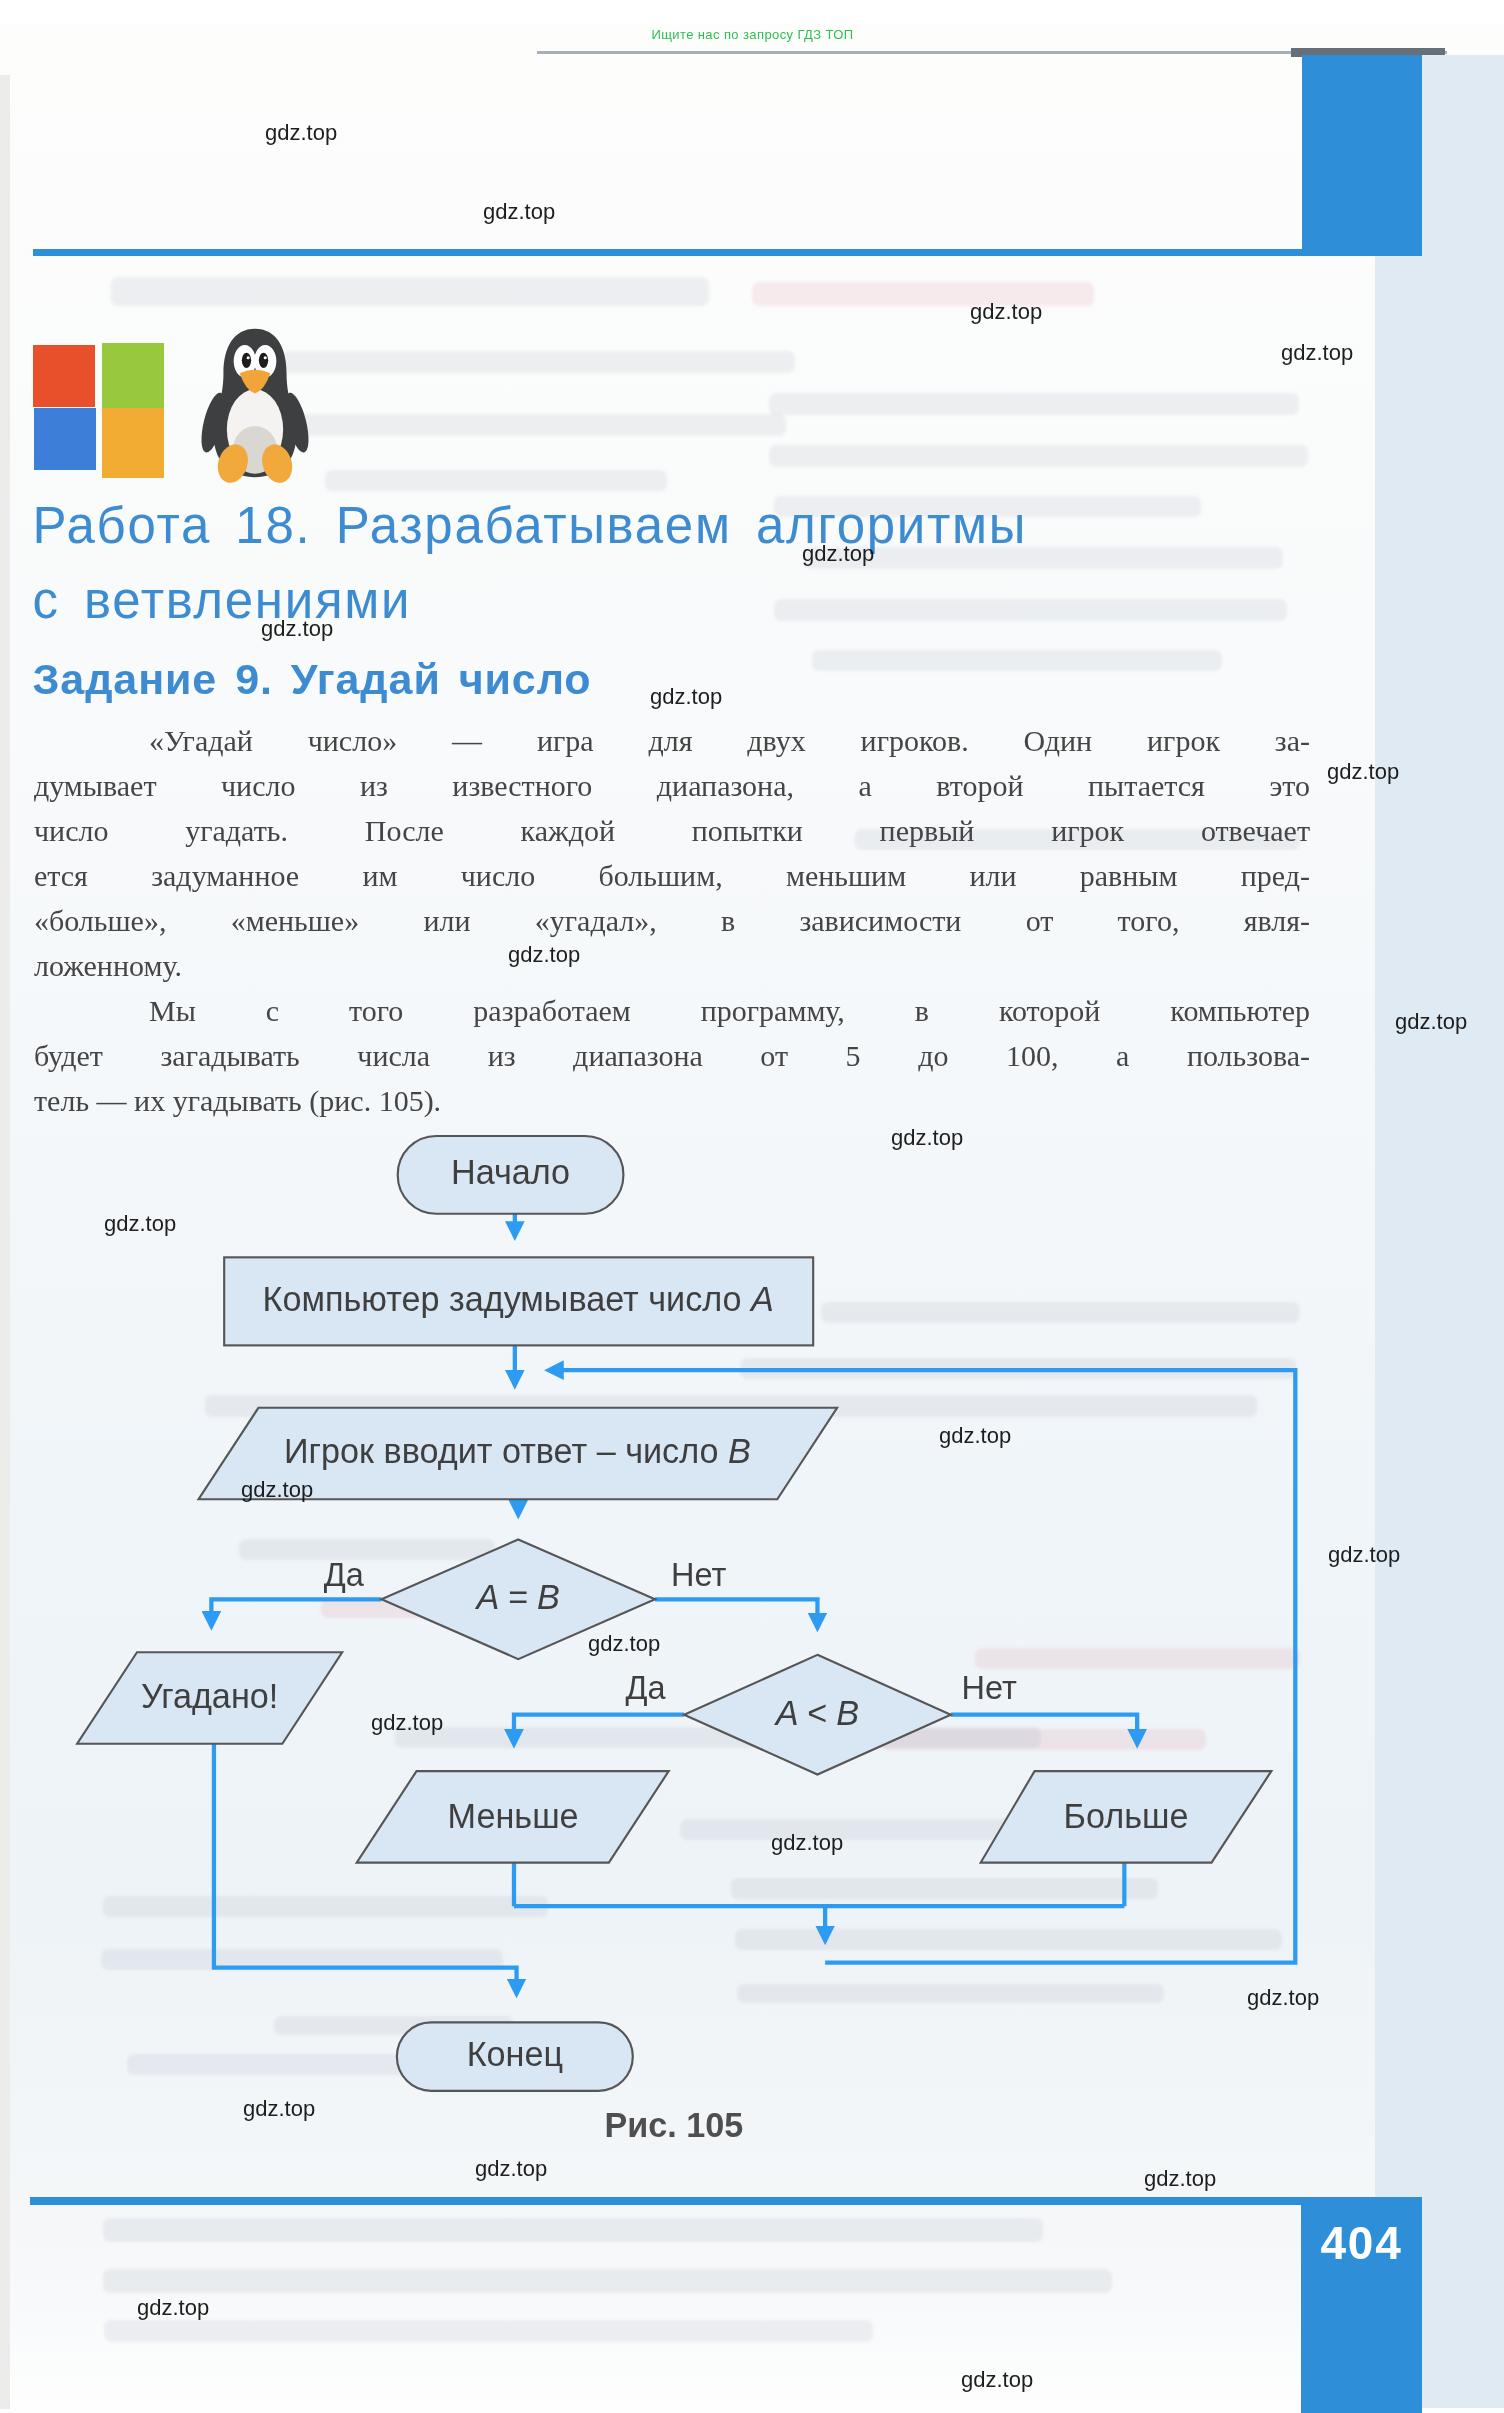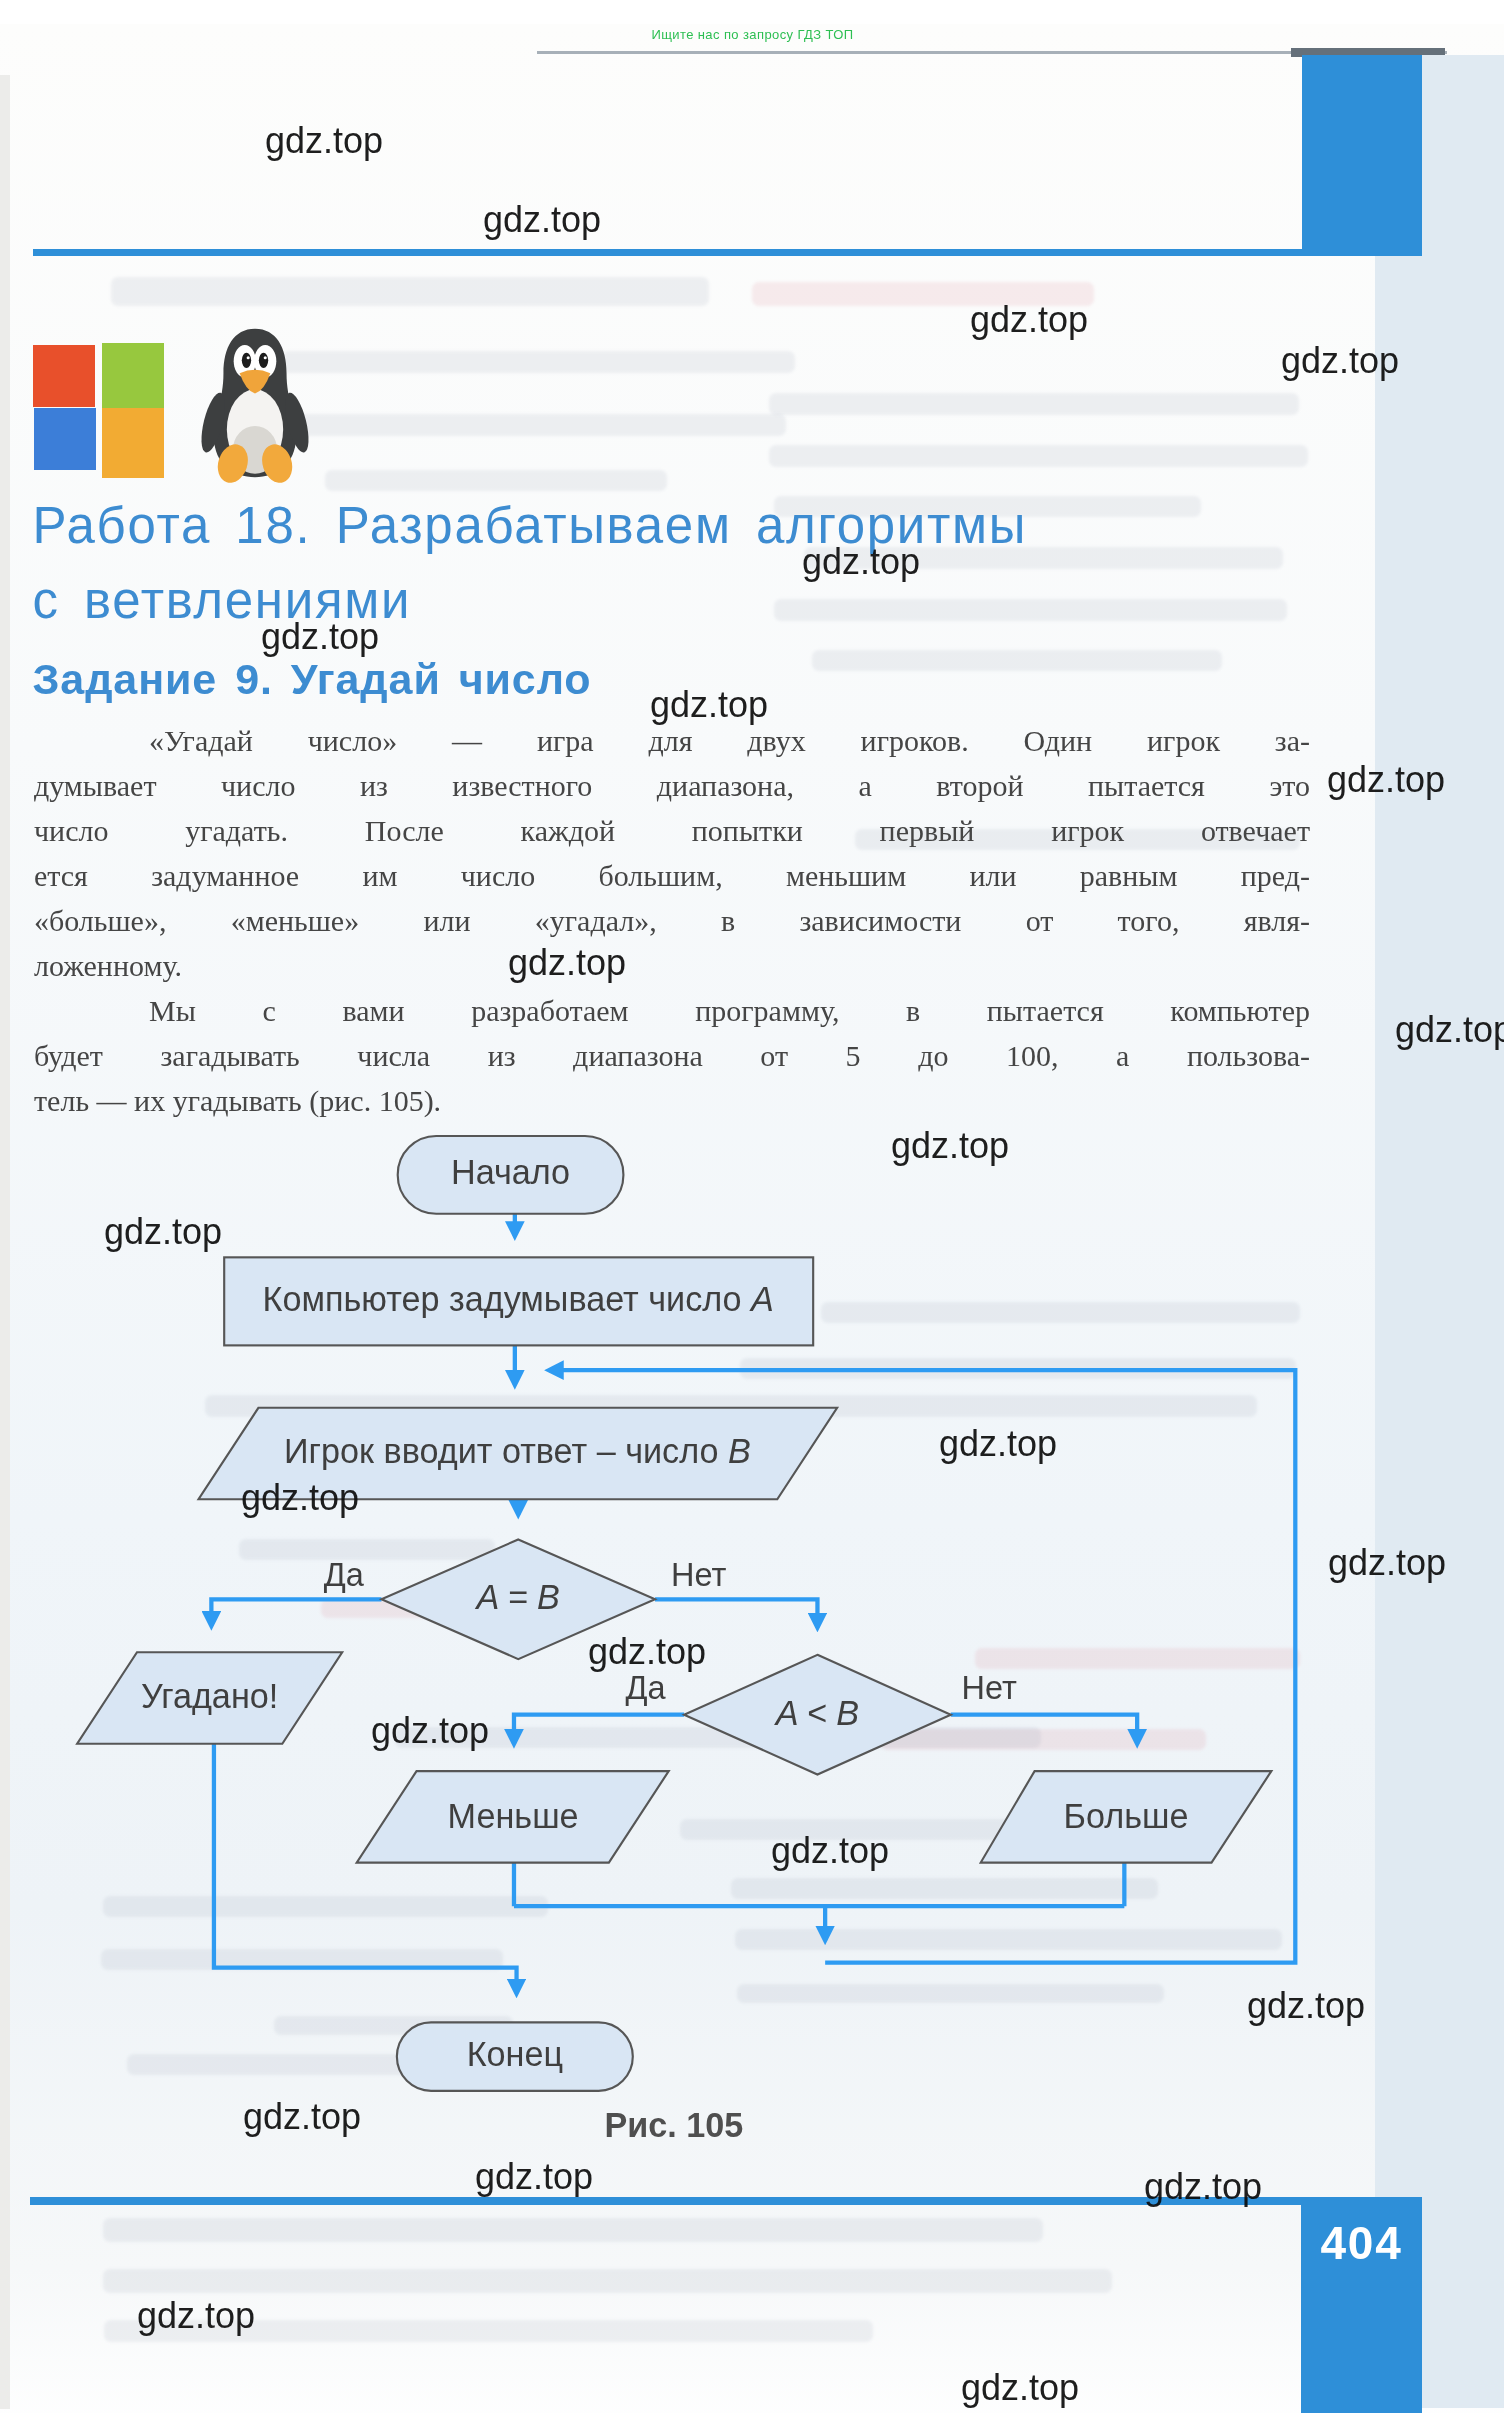--- a/index.html
+++ b/index.html
@@ -47,21 +47,21 @@
 
   
   #flow{position:absolute;left:0;top:1094px;width:1334px;height:1060px;}
   .shape{fill:#d9e6f4;stroke:#565656;stroke-width:2.5px;}
   .fline{fill:none;stroke:#2e9bf2;stroke-width:5px;}
   .ftext{fill:#3f3f3f;font-size:40px;font-family:"Liberation Sans",sans-serif;}
   .flabel{fill:#3f3f3f;font-size:38px;font-family:"Liberation Sans",sans-serif;}
   .fcap{fill:#4f4f4f;font-size:40px;font-weight:bold;font-family:"Liberation Sans",sans-serif;}
 
   
-  .wm{position:absolute;font-size:36px;color:#0c0c0c;opacity:.92;
+  .wm{position:absolute;font-size:22px;color:#0c0c0c;opacity:.92;
       font-family:"Liberation Sans",sans-serif;white-space:nowrap;}
   .bl{position:absolute;border-radius:6.8px;background:#8a93a8;opacity:.12;filter:blur(1.7px);}
   .blp{background:#d9808f;opacity:.14;}
 
   .footer{position:absolute;left:0;right:0;top:2387px;text-align:center;
           font-size:13px;color:#5f3d9e;letter-spacing:0.4px;}
 </style>
 </head>
 <body>
 
@@ -138,21 +138,21 @@
   <div class="title" style="top:547px">с ветвлениями</div>
   <div class="subtitle">Задание 9. Угадай число</div>
 
   <div class="bodytext">
     <div class="jline ind">«Угадай число» — игра для двух игроков. Один игрок за-</div>
     <div class="jline">думывает число из известного диапазона, а второй пытается это</div>
     <div class="jline">число угадать. После каждой попытки первый игрок отвечает</div>
     <div class="jline">ется задуманное им число большим, меньшим или равным пред-</div>
     <div class="jline">«больше», «меньше» или «угадал», в зависимости от того, явля-</div>
     <div class="jlast">ложенному.</div>
-    <div class="jline ind">Мы с вами разработаем программу, в пытается компьютер</div>
+    <div class="jline ind">Мы с того разработаем программу, в которой компьютер</div>
     <div class="jline">будет загадывать числа из диапазона от 5 до 100, а пользова-</div>
     <div class="jlast">тель — их угадывать (рис. 105).</div>
   </div>
 
   <svg id="flow" viewBox="0 0 1560 1240">
     <defs>
       <marker id="ah" viewBox="0 0 10 10" refX="7.5" refY="5" markerWidth="4.6" markerHeight="4.6" orient="auto-start-reverse">
         <path d="M0,0 L10,5 L0,10 z" fill="#2e9bf2"></path>
       </marker>
     </defs>

